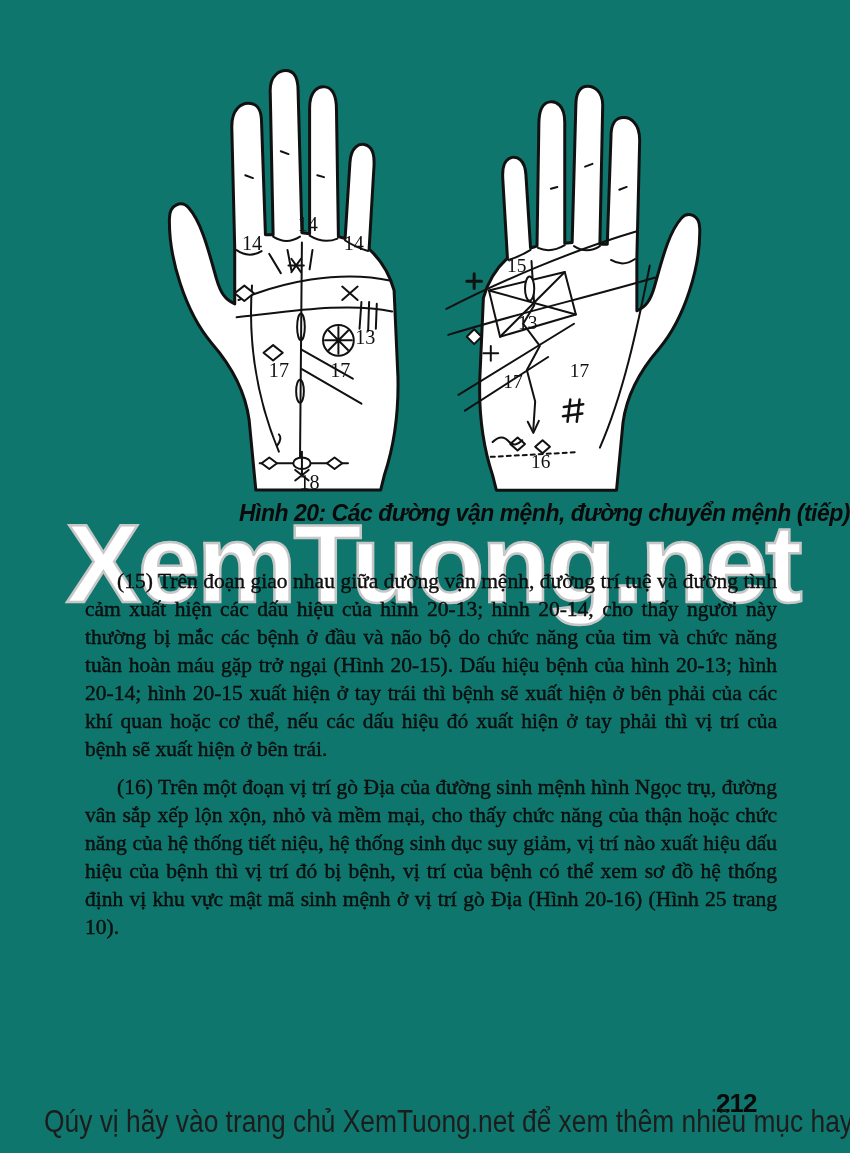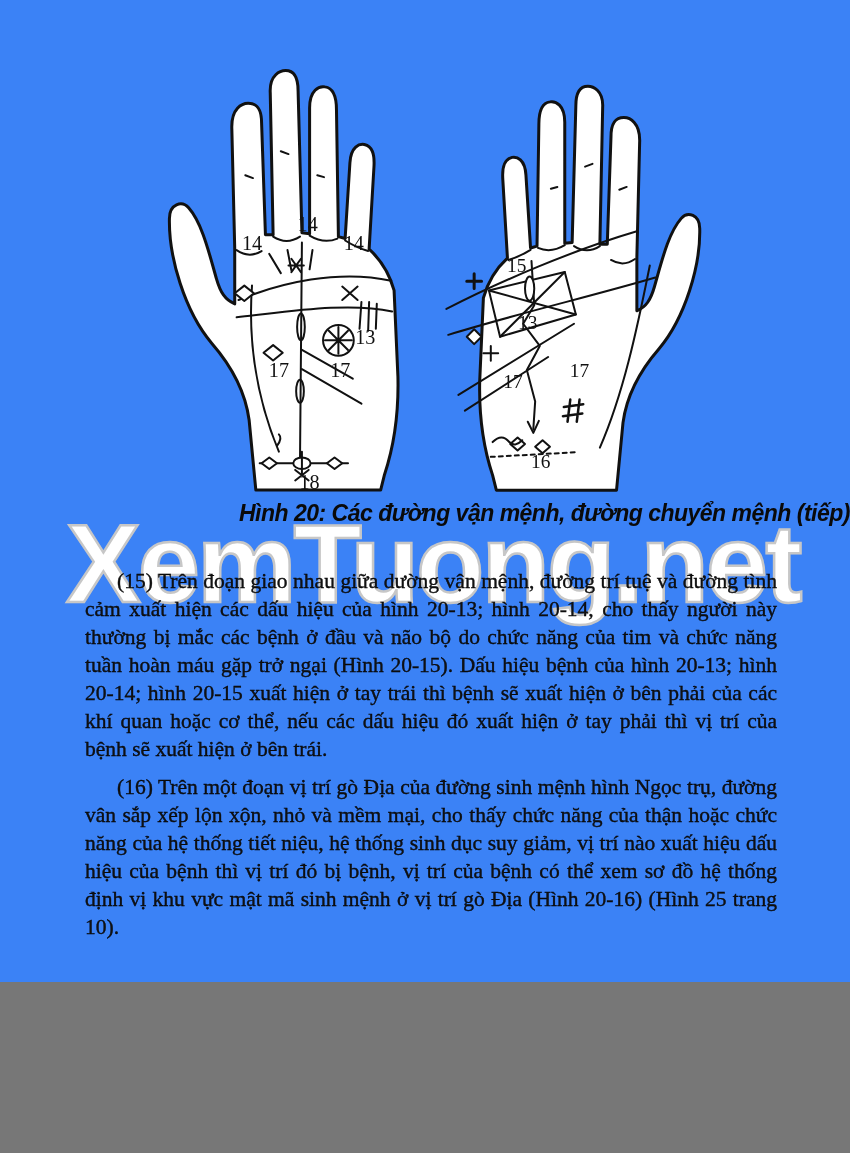--- a/index.html
+++ b/index.html
@@ -1,17 +1,17 @@
 <!DOCTYPE html>
 <html><head>
 <meta charset="utf-8">
 <style>
   html,body{margin:0;padding:0;background:#777;}
   .page{
-    position:relative; width:850px; height:982px; background:#3b82f6;
+    position:relative; width:850px; height:1153px; background:#0f766e;
     margin:0 auto; overflow:hidden;
     font-family:"Liberation Serif", serif; color:#111;
   }
   
   .figure-area{position:absolute; left:0; top:0; width:850px; height:500px;}
   .hand-svg{position:absolute;}
   .hand-svg path, .hand-svg line, .hand-svg polyline, .hand-svg ellipse,
   .hand-svg circle, .hand-svg polygon{vector-effect:non-scaling-stroke;}
   .hand-label{font-family:"Liberation Serif", serif; font-size:21px; fill:#111;}
   

